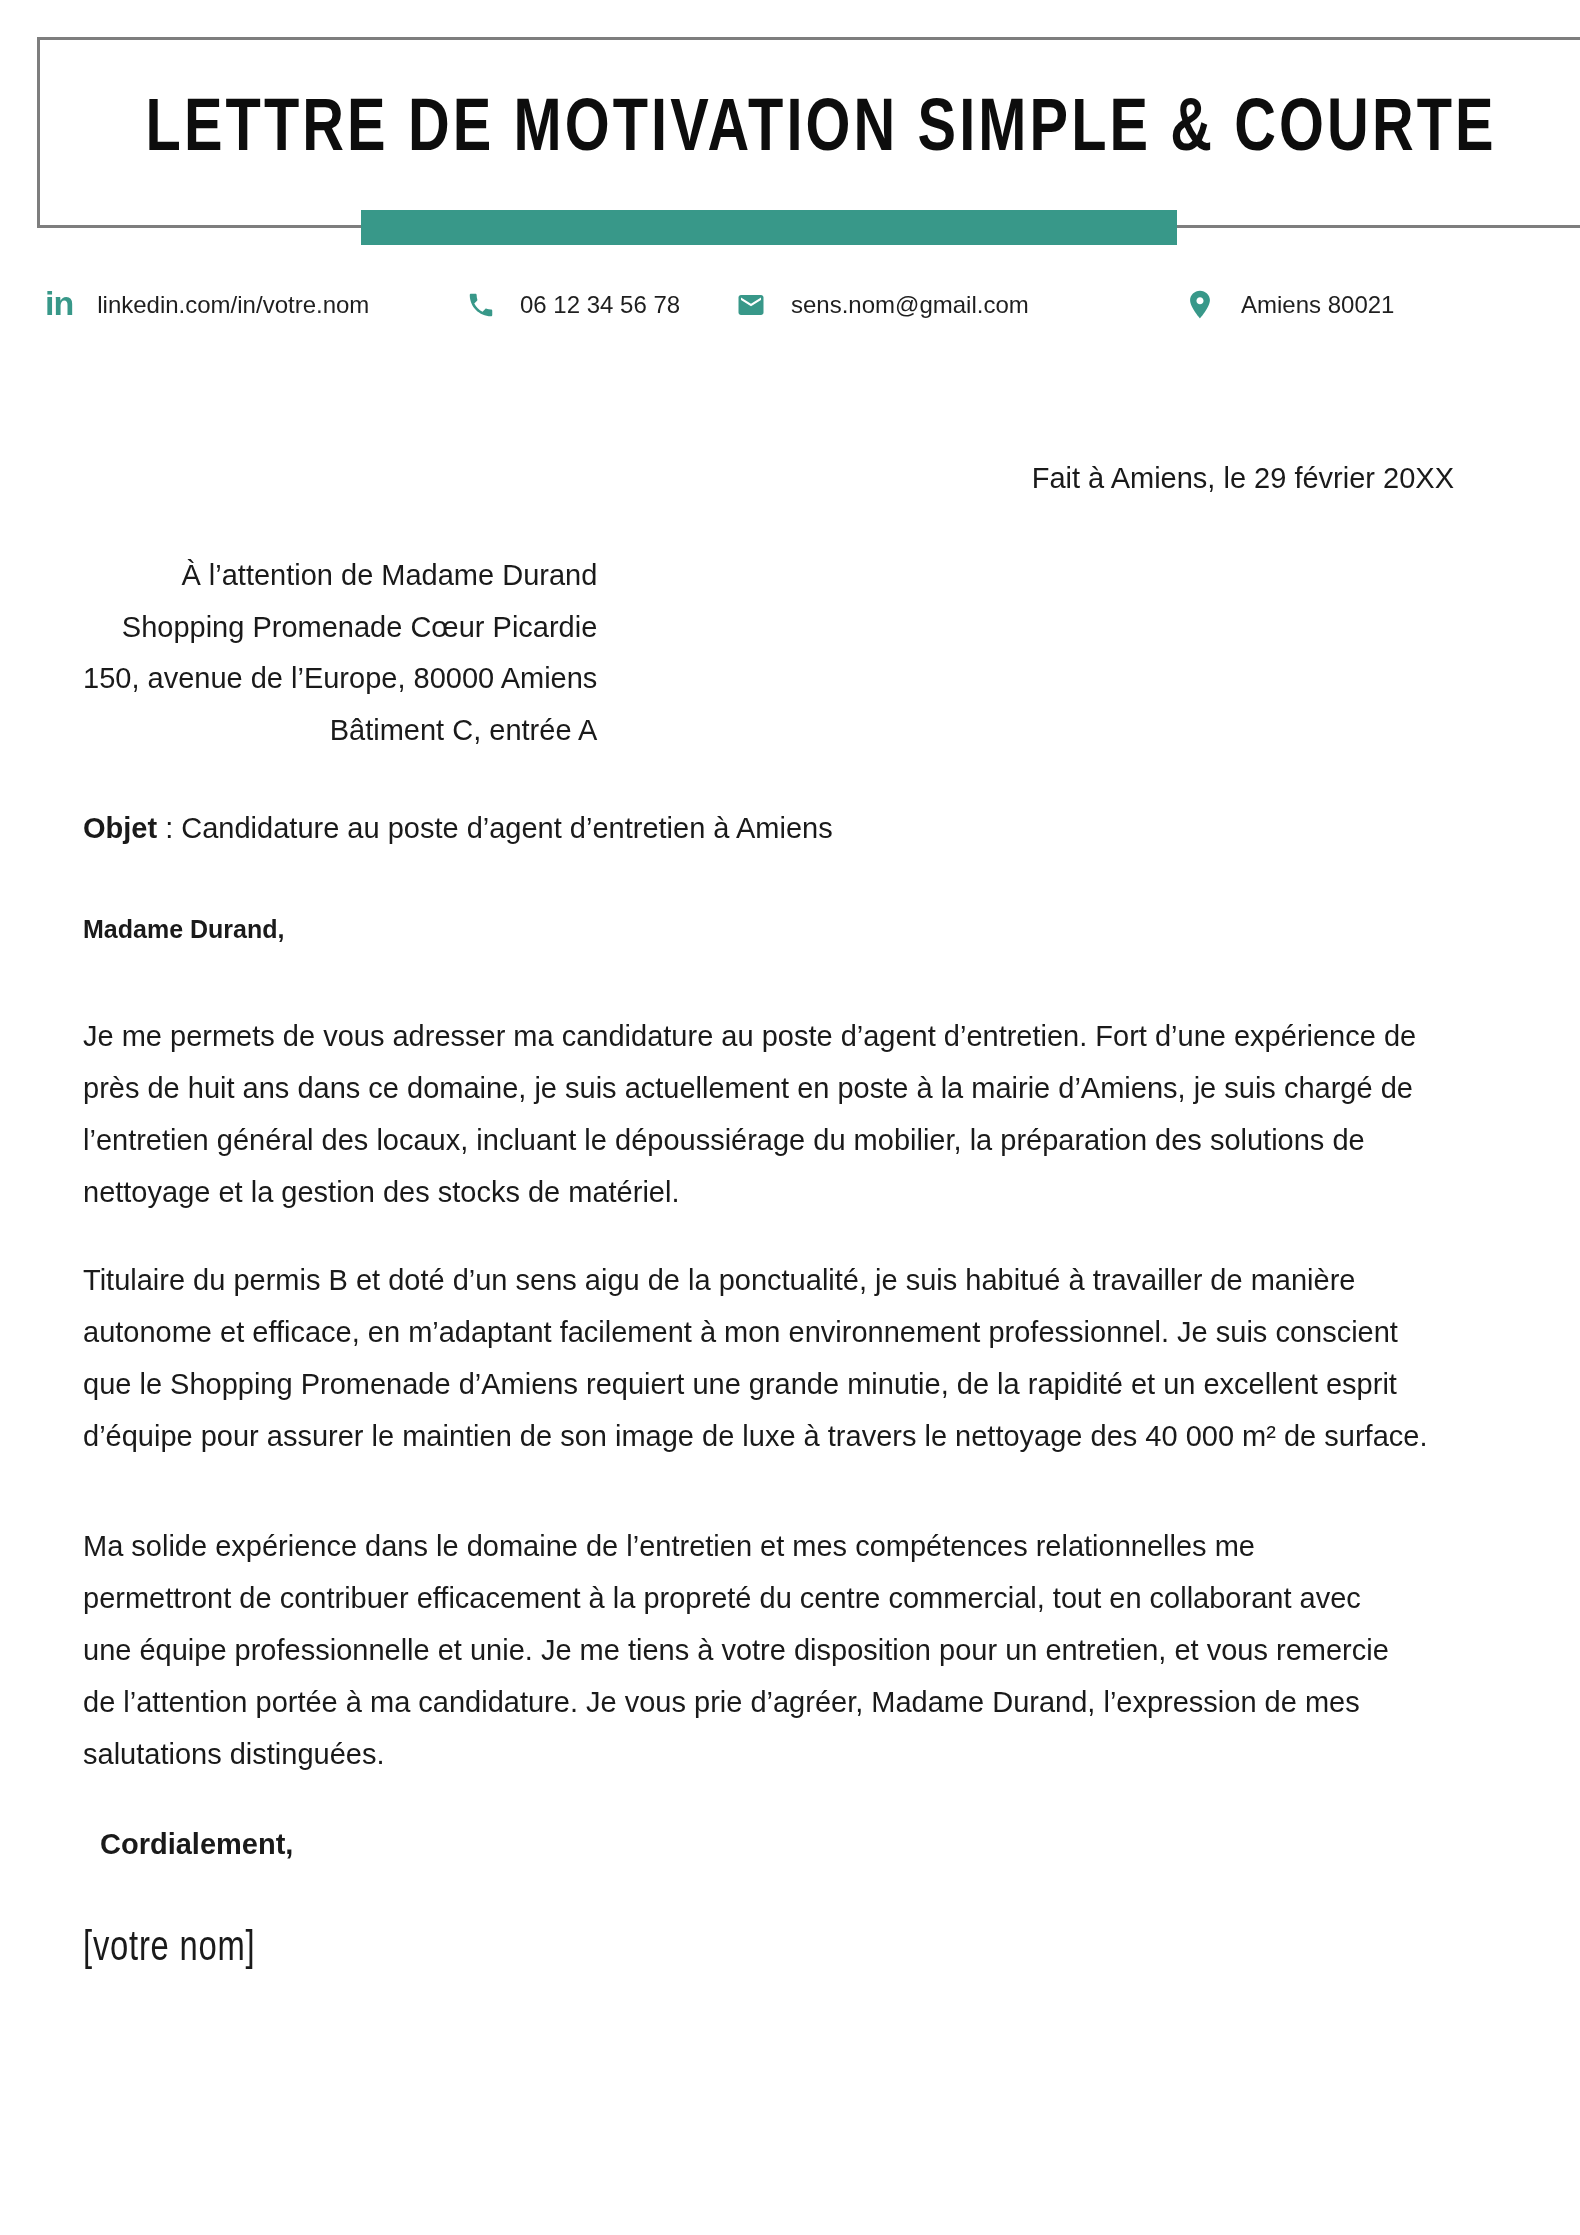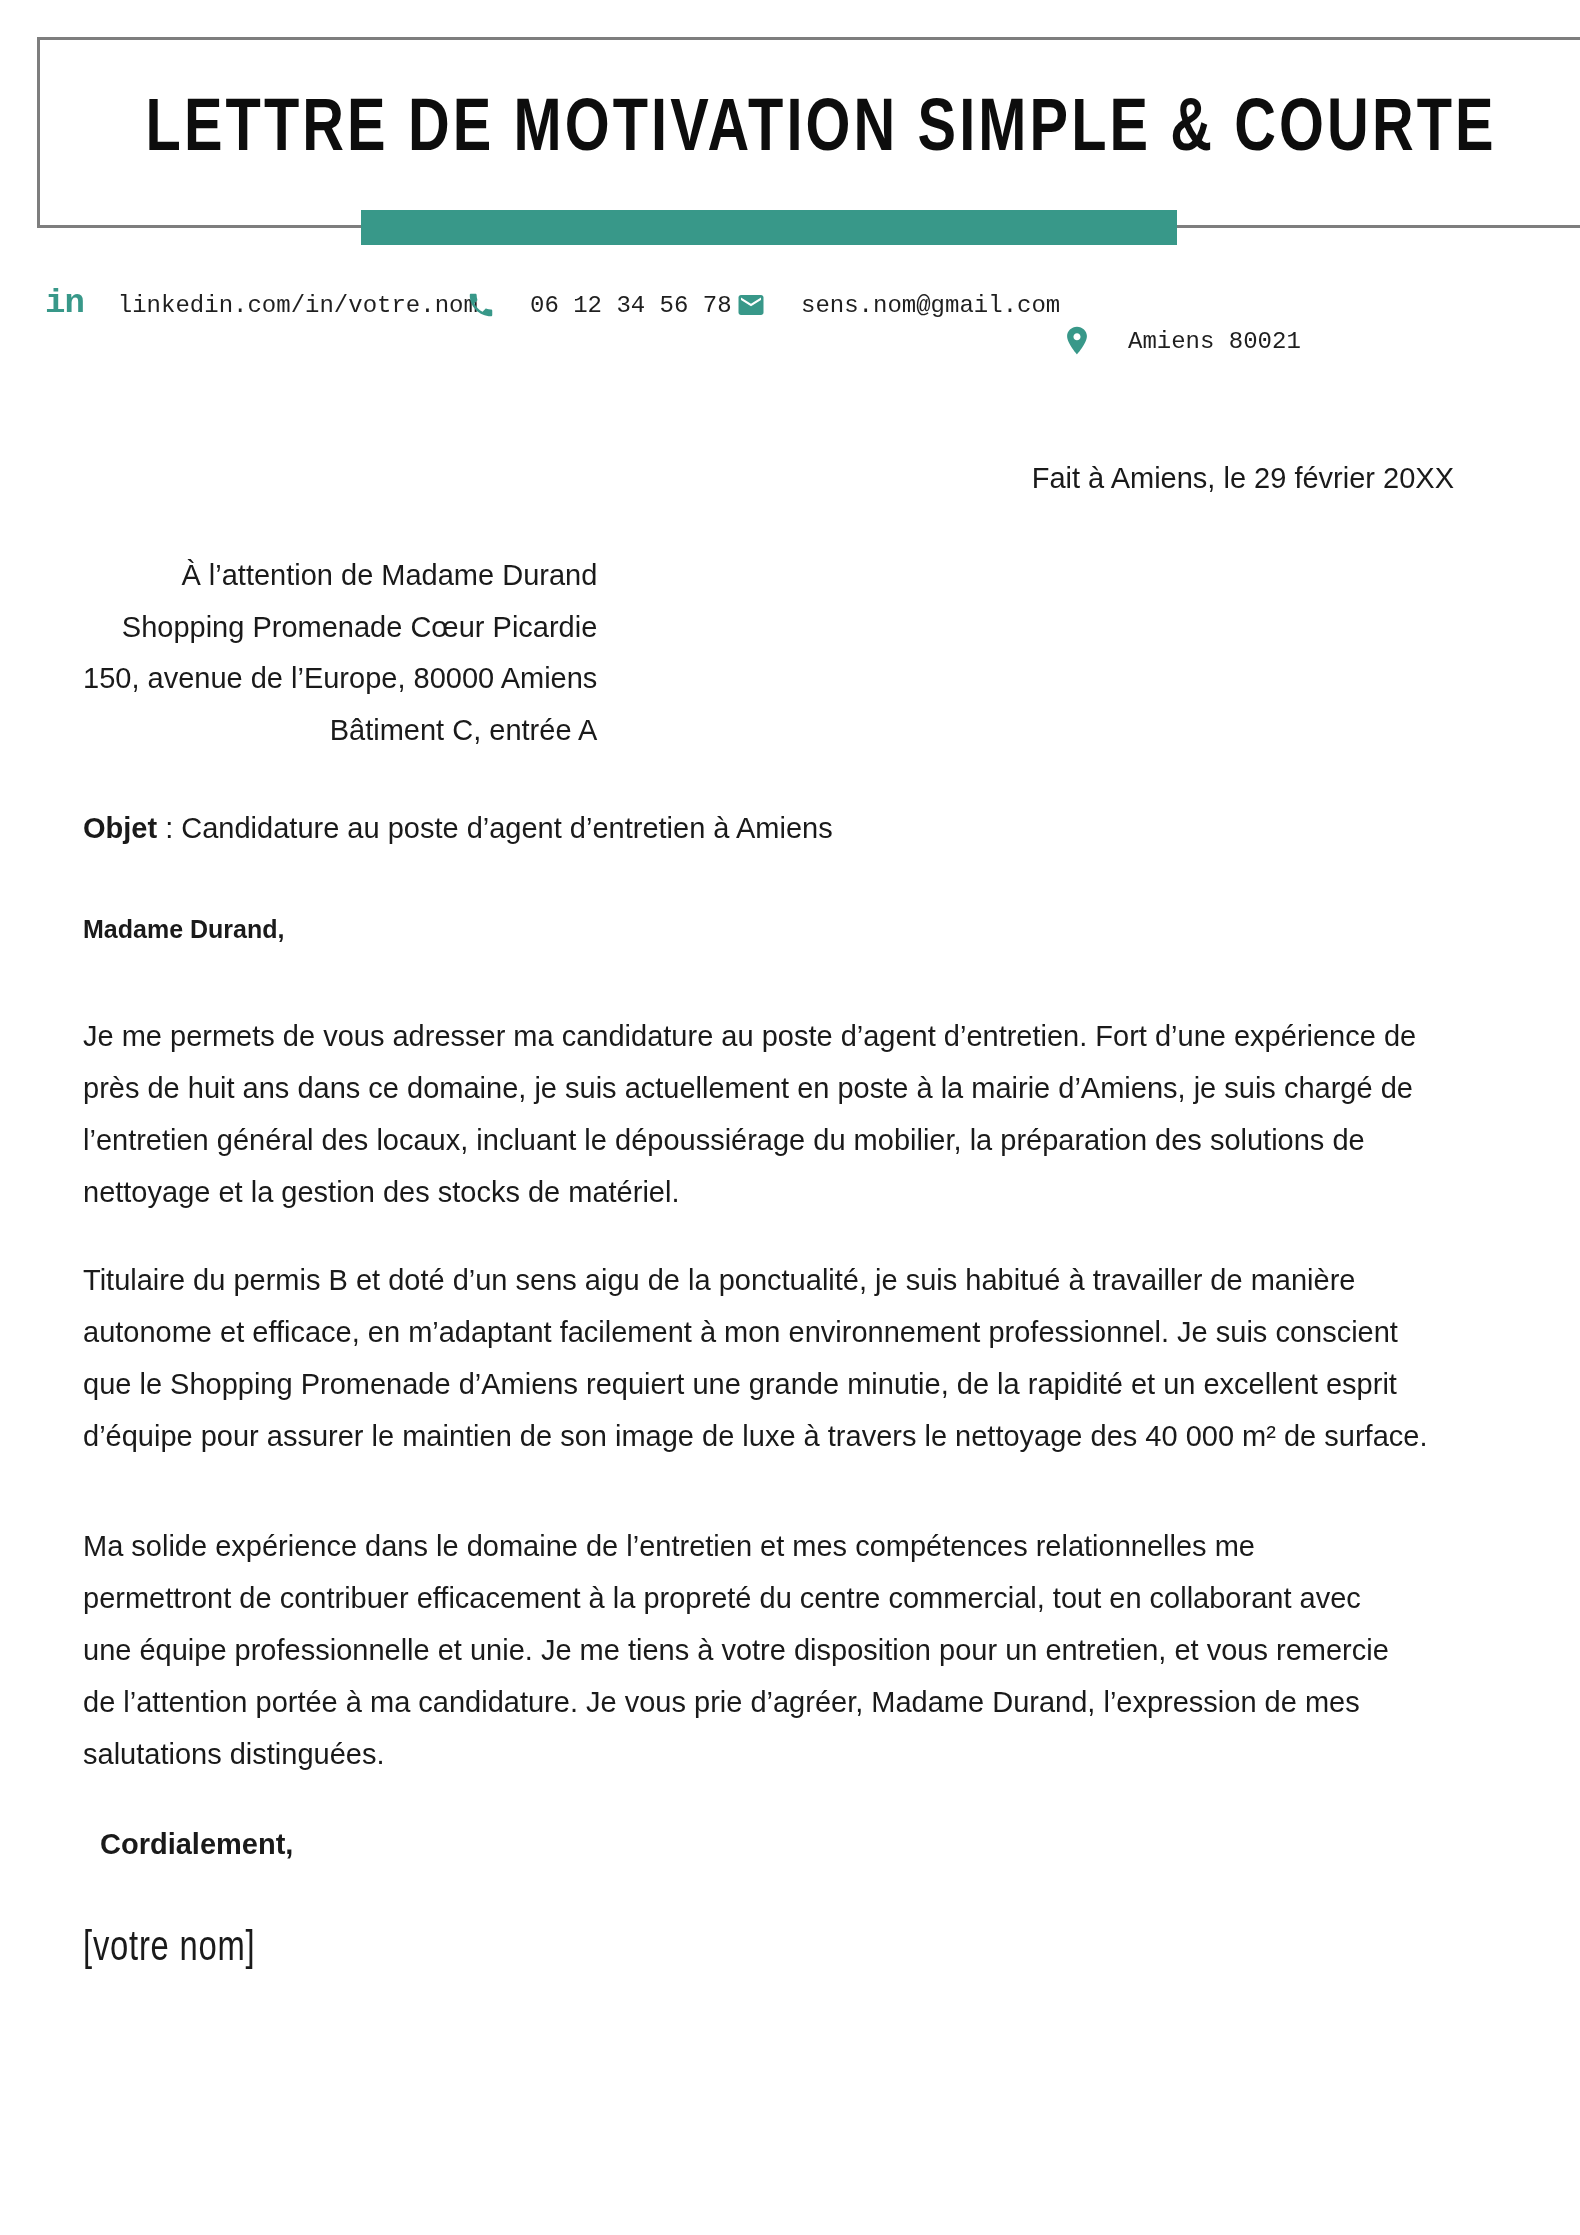--- a/index.html
+++ b/index.html
@@ -29,27 +29,27 @@
   }
   .accent-bar {
     position:absolute; left:361px; top:210px;
     width:816px; height:35px;
     z-index:2;
   }
 
   
   .contact-item {
     position:absolute; top:286px; height:38px;
-    display:flex; align-items:center; gap:34px;
-    font-size:24px; color:#1f1f1f;font-family:Liberation Mono, monospace;
+    display:flex; align-items:center; gap:24px;
+    font-size:24px; color:#1f1f1f;
   }
   .ci-1 { left:45px; }
   .ci-2 { left:466px; }
   .ci-3 { left:735px; }
-  .ci-4 { left:1060px;margin-top:36px; }
+  .ci-4 { left:1183px; }
   .linkedin-glyph {
     font-size:34px; font-weight:800; line-height:1;
     letter-spacing:-1px; transform:translateY(-2px);
   }
   .icon-svg { display:block; }
 
   
   .date-line {
     position:absolute; top:462px; right:126px;
     font-size:29px; white-space:nowrap;

